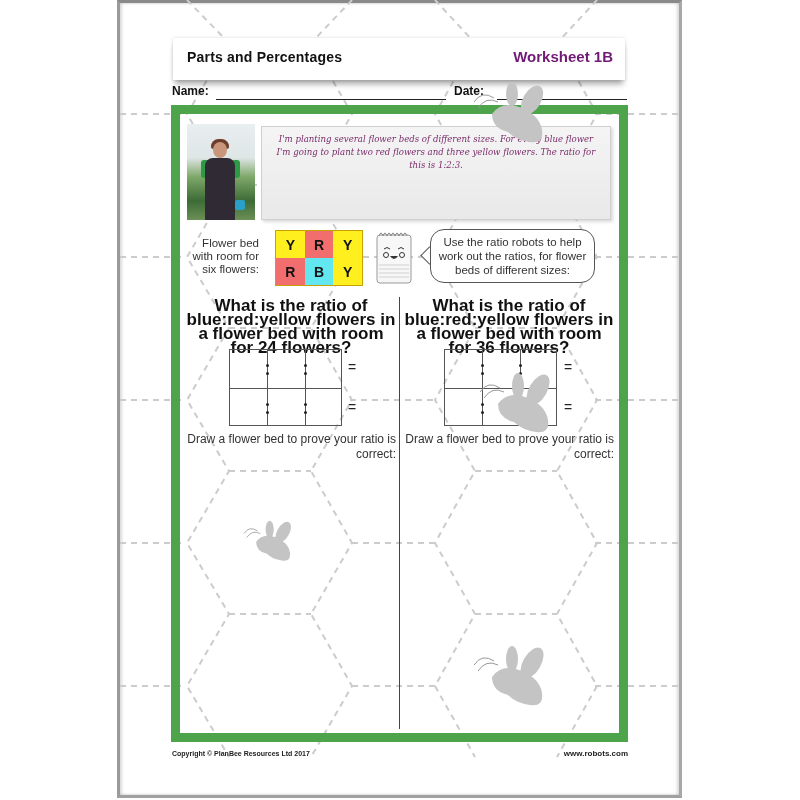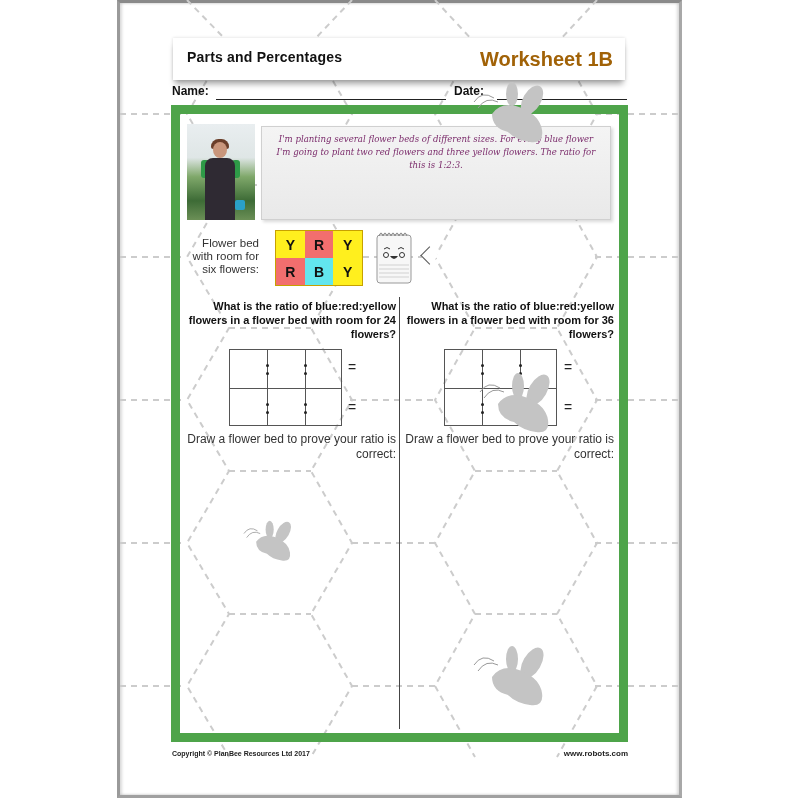--- a/index.html
+++ b/index.html
@@ -20,21 +20,21 @@
       position: absolute; left: 173px; top: 38px; width: 452px; height: 42px;
       background: #ffffff;
       box-shadow: 0 6px 6px -2px rgba(0,0,0,0.35), 0 0 3px rgba(0,0,0,0.15);
     }
     .header-title {
       position: absolute; left: 14px; top: 11px; font-family: "Liberation Sans", sans-serif;
       font-weight: bold; font-size: 14px; color: #111; letter-spacing: 0.2px;
     }
     .header-ws {
       position: absolute; right: 12px; top: 10px; font-family: "Liberation Sans", sans-serif;
-      font-weight: bold; font-size: 20px; color: #a16207;
+      font-weight: bold; font-size: 15px; color: #701a75;
     }
     .name-row { position: absolute; left: 172px; top: 84px; width: 456px; height: 20px; }
     .lbl { position: absolute; font-family: "Liberation Sans", sans-serif; font-weight: bold; font-size: 12px; color: #111; }
     .line { position: absolute; height: 1px; background: #222; }
     .frame {
       position: absolute; left: 171px; top: 105px; width: 457px; height: 637px;
       border: 9px solid #4ea44a; box-sizing: border-box; background: transparent;
     }
     .intro {
       position: absolute; left: 187px; top: 124px; width: 424px; height: 98px;
@@ -80,22 +80,22 @@
       font-family: "Liberation Sans", sans-serif; font-size: 11.5px; line-height: 14px; color: #333;
       text-align: center; padding: 5px 4px;
     }
     .bubble-tail {
       position: absolute; left: 236px; top: 22px; width: 12px; height: 12px; background: #fff;
       border-left: 1.5px solid #555; border-bottom: 1.5px solid #555; transform: rotate(45deg);
     }
     .divider { position: absolute; left: 399px; top: 297px; width: 1px; height: 432px; background: #444; }
     .col { position: absolute; top: 299px; width: 210px; }
     .q {
-      font-family: "Liberation Sans", sans-serif; font-weight: bold; font-size: 11px; line-height: 14px;
-      color: #111; text-align: right;
+      font-family: "Liberation Sans", sans-serif; font-weight: bold; font-size: 17px; line-height: 14px;
+      color: #111; text-align: center;
     }
     .rgrid { position: absolute; top: 50px; width: 113px; height: 77px; border: 1px solid #555; box-sizing: border-box; }
     .rgrid .vl { position: absolute; top: 0; width: 1px; height: 100%; background: #555; }
     .rgrid .hl { position: absolute; left: 0; top: 38px; width: 100%; height: 1px; background: #555; }
     .rgrid .dot { position: absolute; width: 3px; height: 3px; background: #222; border-radius: 50%; }
     .eq { position: absolute; font-family: "Liberation Sans", sans-serif; font-size: 14px; color: #222; }
     .draw {
       position: absolute; top: 133px; width: 210px; text-align: right;
       font-family: "Liberation Sans", sans-serif; font-size: 12px; line-height: 15px; color: #333;
     }
@@ -199,20 +199,21 @@
       <line x1="5" y1="44" x2="35" y2="44"></line>
         <line x1="5" y1="48" x2="35" y2="48"></line>
     </g>
     <path d="M5 7 q2 -6 4 0 q2 -6 4 0 q2 -6 4 0 q2 -6 4 0 q2 -6 4 0 q2 -6 4 0 q2 -6 4 0" fill="none" stroke="#888" stroke-width="1"></path>
     <path d="M10 20 q3 -3 6 0 M24 20 q3 -3 6 0" fill="none" stroke="#333" stroke-width="1"></path>
     <circle cx="12" cy="26" r="2.5" fill="#fff" stroke="#333"></circle>
     <circle cx="28" cy="26" r="2.5" fill="#fff" stroke="#333"></circle>
     <path d="M16 27 q4 6 8 0 z" fill="#333"></path>
   </svg>
   <div class="bubble-tail"></div>
+  <div class="bubble">Use the ratio robots to help work out the ratios, for flower beds of different sizes:</div>
 </div>
 
 <div class="divider"></div>
 
 <div class="col" style="left:186px;">
   <div class="q">What is the ratio of blue:red:yellow flowers in a flower bed with room for 24 flowers?</div>
   <div class="rgrid" style="left:43px;">
     <div class="vl" style="left:37px;"></div>
       <div class="vl" style="left:75px;"></div>
       <div class="hl"></div>

